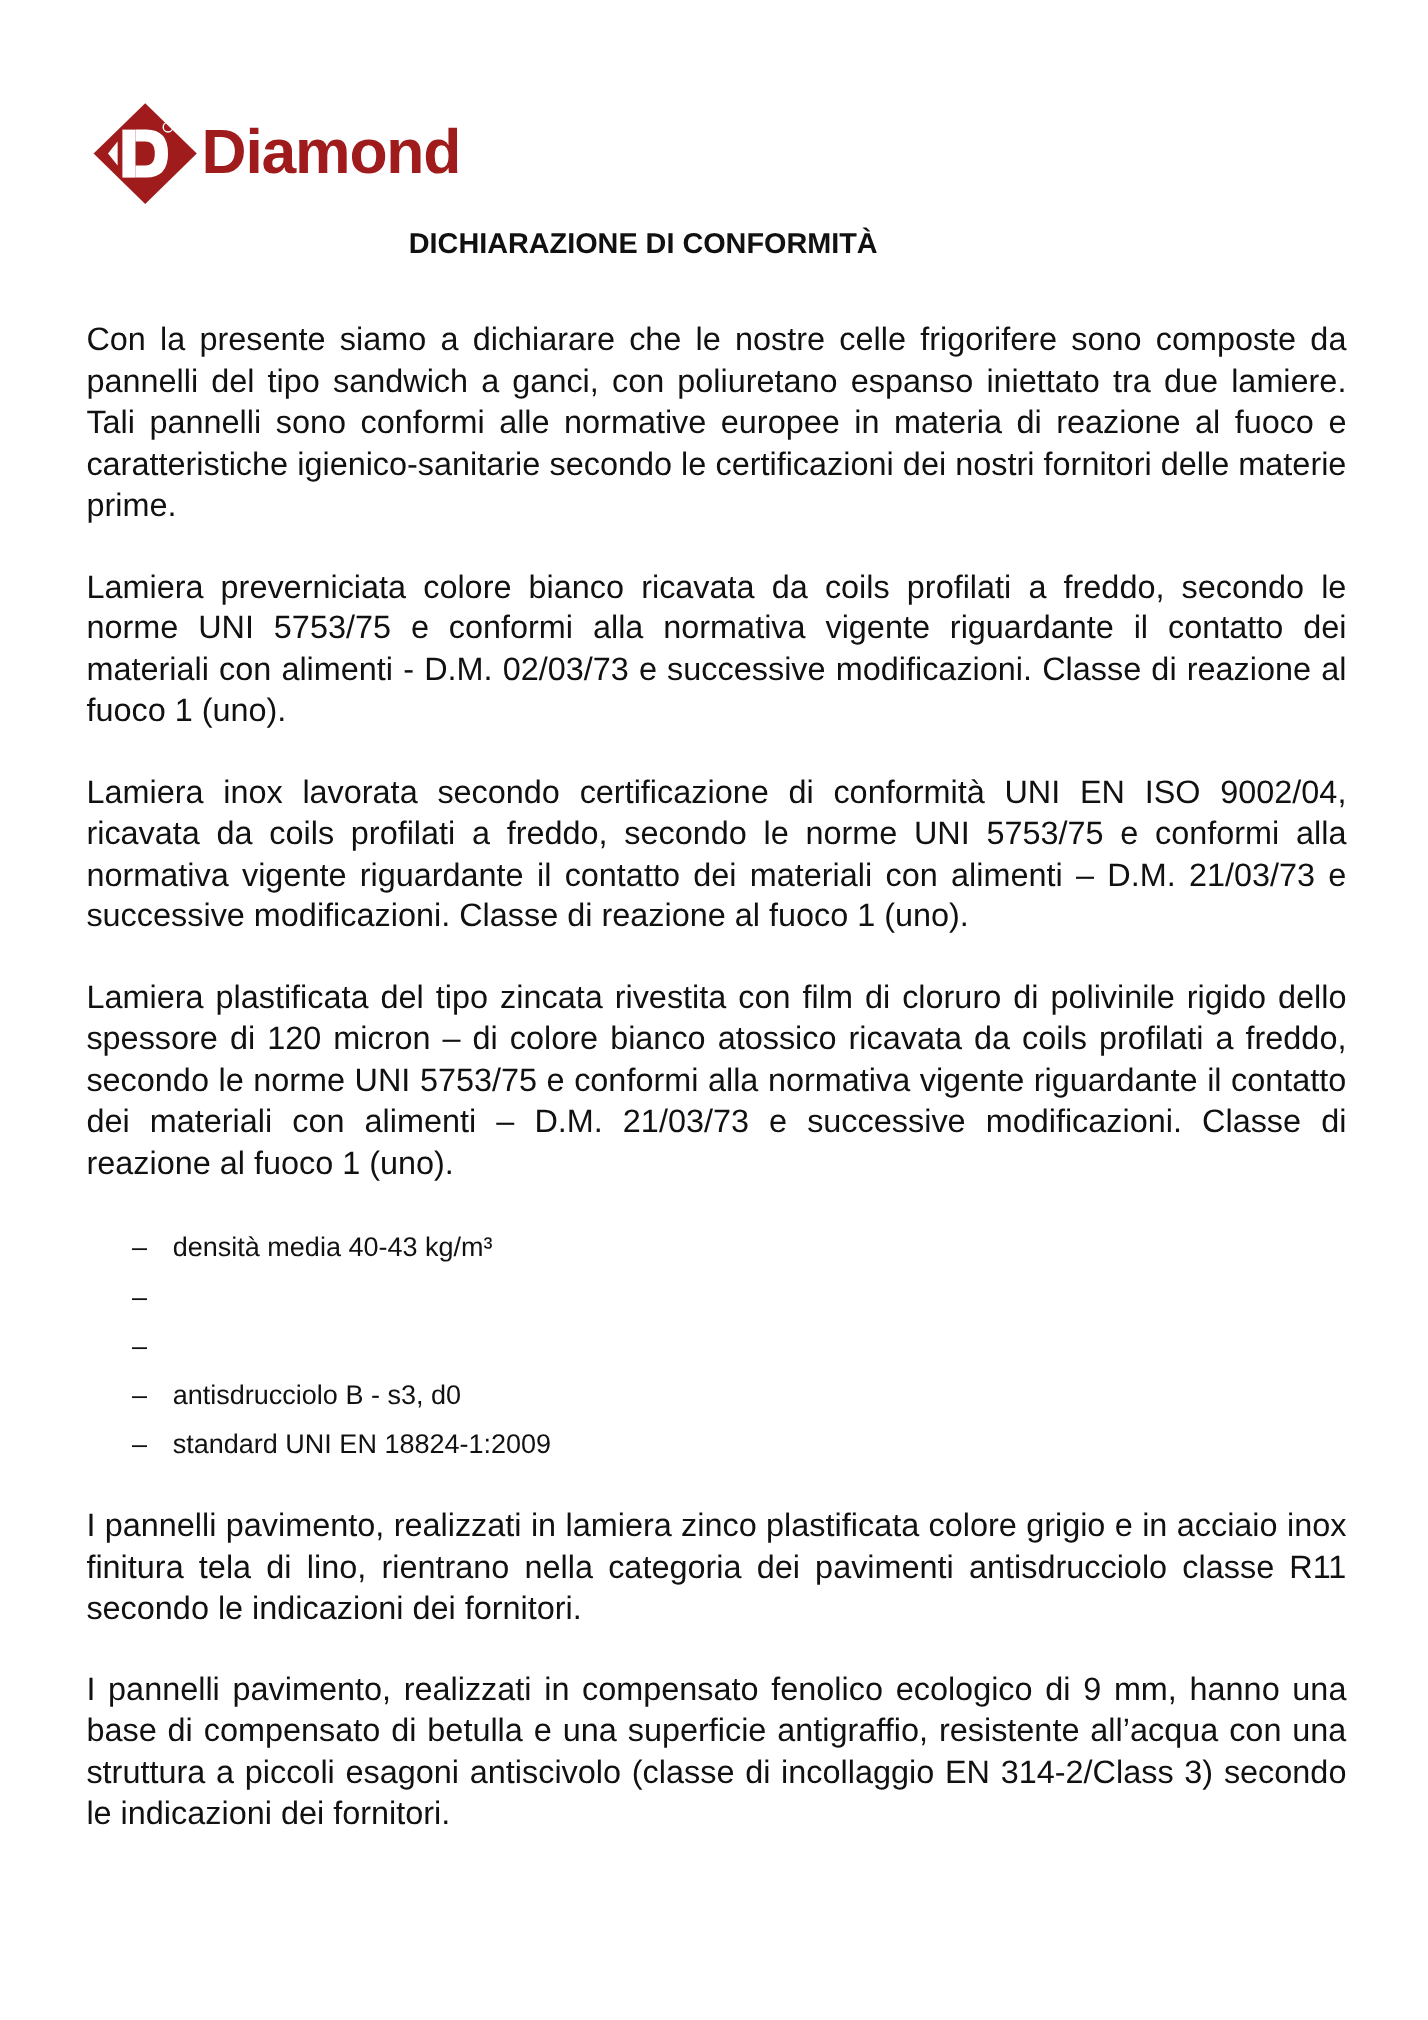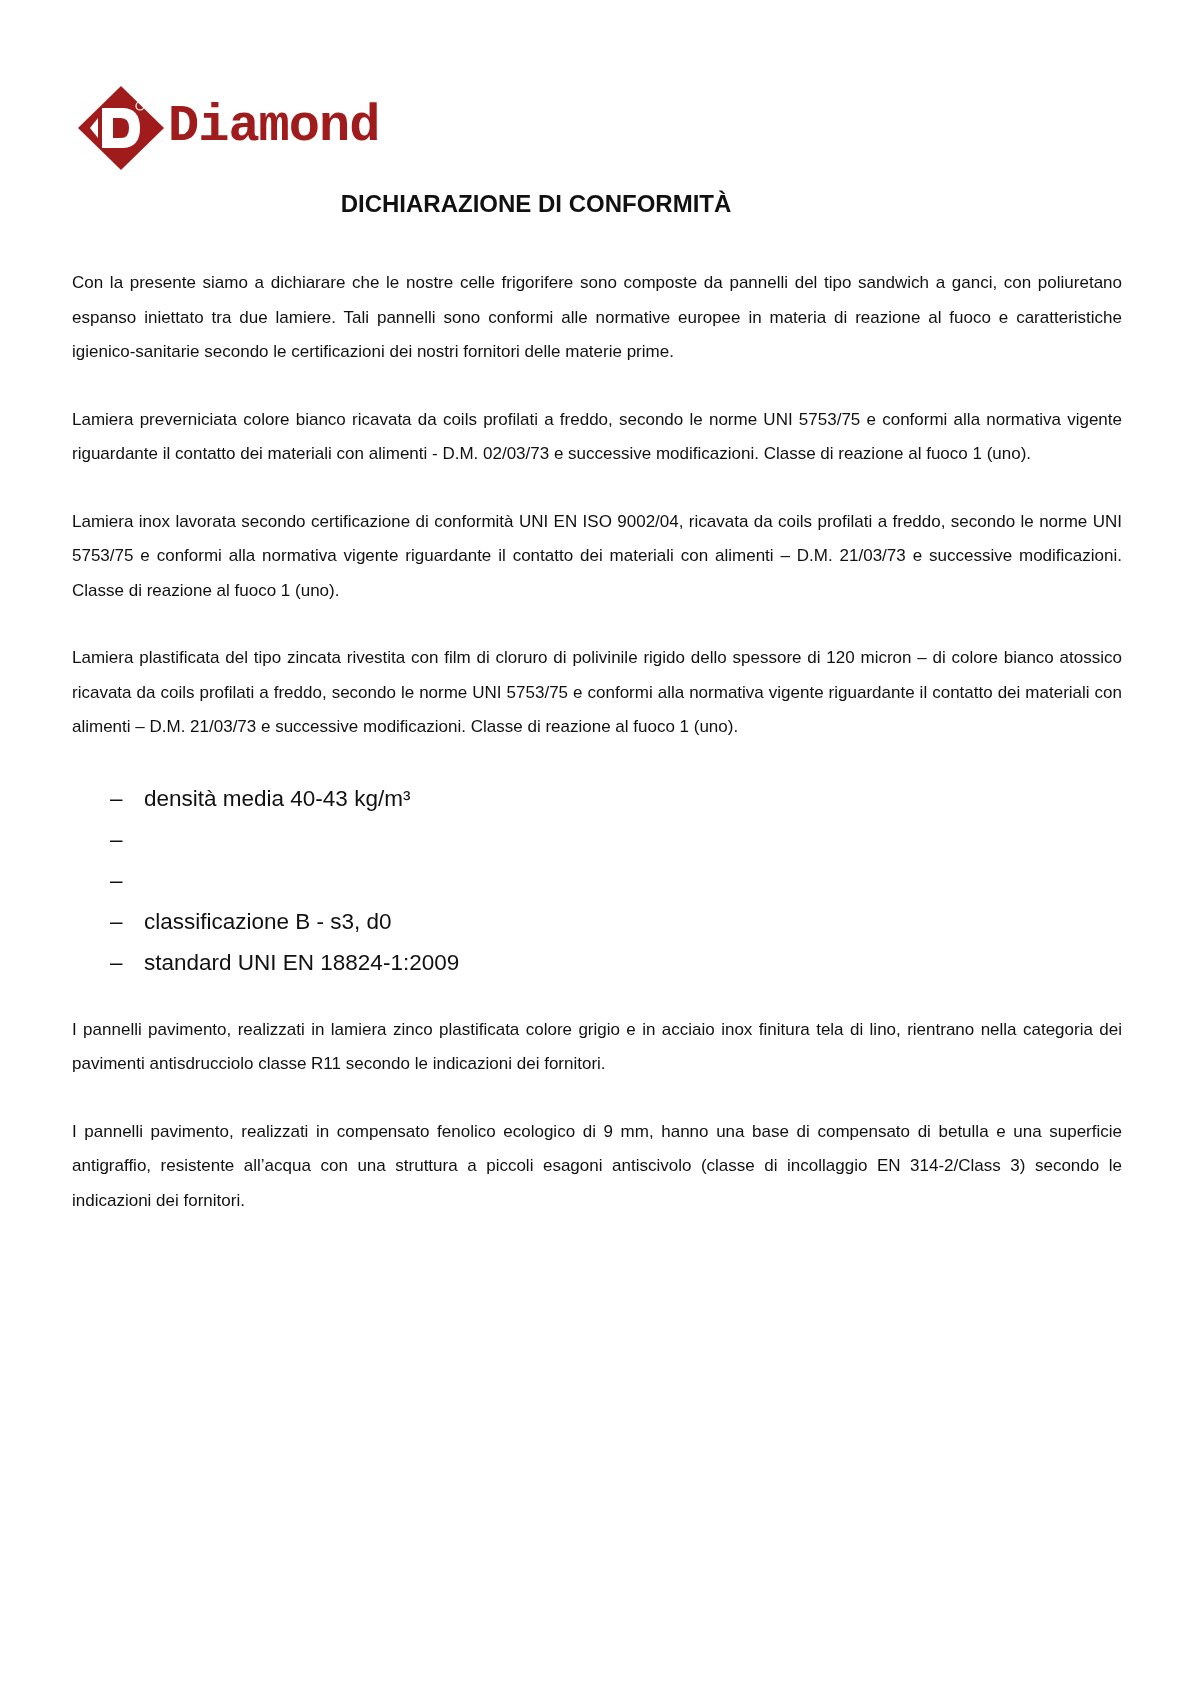--- a/index.html
+++ b/index.html
@@ -1,25 +1,25 @@
 <!DOCTYPE html>
 <html><head>
 <meta charset="utf-8">
 <style>
   html, body { margin: 0; padding: 0; background: #ffffff; }
   body { width: 1190px; height: 1683px; position: relative; overflow: hidden;
          font-family: "Liberation Sans", "DejaVu Sans", sans-serif; color: #111; }
   .logo { position: absolute; left: 76px; top: 84px; width: 340px; height: 88px; }
   .logo svg { display: block; }
-  .logo-text { position: absolute; left: 92px; top: 8px; font-family: Liberation Mono, monospace;
+  .logo-text { position: absolute; left: 92px; top: 8px; font-family: Liberation Sans, sans-serif;
                font-weight: bold; font-size: 52px; color: #a01c1c; letter-spacing: -1px; line-height: 70px; }
   .title { position: absolute; left: 0; width: 1072px; top: 190px; text-align: center;
            font-weight: bold; font-size: 24px; letter-spacing: 0px; }
   .content { position: absolute; left: 72px; width: 1050px; top: 266px; }
-  .para { font-size: 17px; line-height: 34.5px; text-align: justify; margin: 0 0 33px 0; }
+  .para { font-size: 27px; line-height: 34.5px; text-align: justify; margin: 0 0 33px 0; }
   .para.no-gap { margin-bottom: 2px; }
   ul.props { list-style: none; margin: 0 0 30px 0; padding: 0 0 0 38px; }
   ul.props li { font-size: 22.5px; line-height: 41px; display: flex; }
   .dash { width: 34px; display: inline-block; }
 </style>
 </head>
 <body>
 
 <div class="logo">
   <svg width="90" height="88" viewBox="0 0 90 88">
@@ -46,21 +46,21 @@
         <span>densità media 40-43 kg/m³</span>
       </li>
     <li>
         <span class="dash">–</span>
       </li>
     <li>
         <span class="dash">–</span>
       </li>
     <li>
         <span class="dash">–</span>
-        <span>classificazione B - s3, d0</span>
+        <span>antisdrucciolo B - s3, d0</span>
       </li>
     <li>
         <span class="dash">–</span>
         <span>standard UNI EN 18824-1:2009</span>
       </li>
   </ul>
   <p class="para">I pannelli pavimento, realizzati in lamiera zinco plastificata colore grigio e in acciaio inox finitura tela di lino, rientrano nella categoria dei pavimenti antisdrucciolo classe R11 secondo le indicazioni dei fornitori.</p>
   <p class="para">I pannelli pavimento, realizzati in compensato fenolico ecologico di 9 mm, hanno una base di compensato di betulla e una superficie antigraffio, resistente all’acqua con una struttura a piccoli esagoni antiscivolo (classe di incollaggio EN 314-2/Class 3) secondo le indicazioni dei fornitori.</p>
 </div>
 

